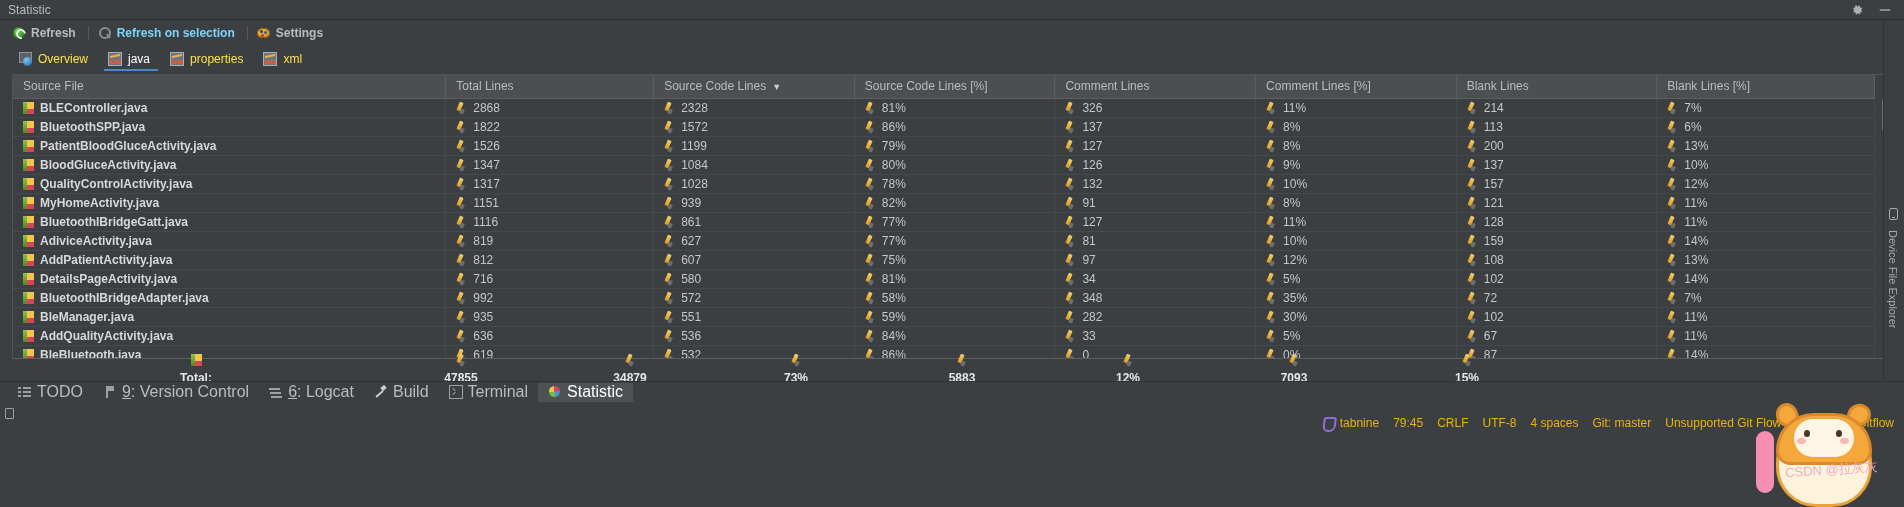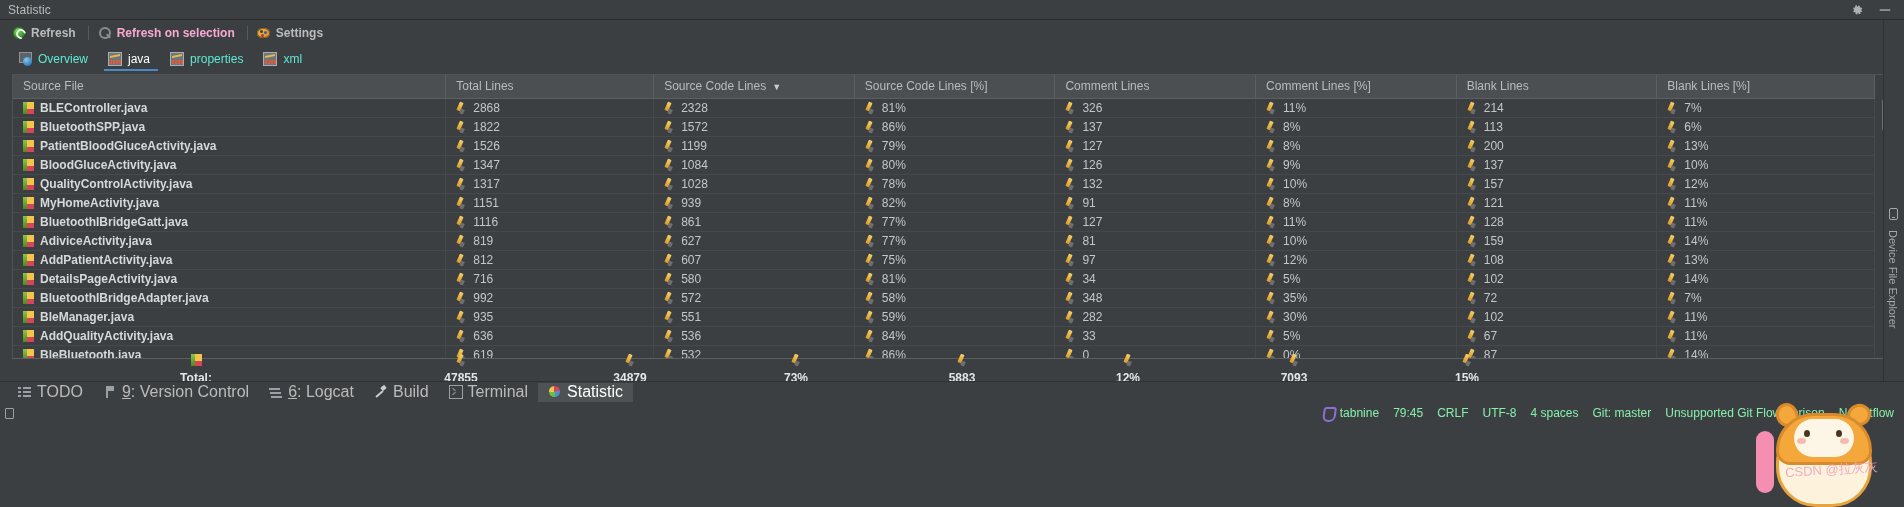--- a/index.html
+++ b/index.html
@@ -33,21 +33,21 @@
     position: absolute; left: 4px; top: 21px; width: 1904px; height: 23px;
     display: flex; align-items: center; padding-left: 5px;
     background: #3c3f41;
     font-weight: bold;
   }
   .tbtn {
     display: flex; align-items: center; gap: 5px;
     font-size: 12px; color: #bbbbbb; padding: 2px 6px 2px 3px; cursor: pointer;
     white-space: nowrap;
   }
-  .tbtn.disabled { color: #f9a8d4; cursor: default; }
+  .tbtn.disabled { color: #7dd3fc; cursor: default; }
   .tsep { width: 1px; height: 14px; background: #565a5c; margin: 0 6px; }
 
   .ic { width: 14px; height: 14px; position: relative; flex: 0 0 14px; }
 
   
   .ic-refresh::before {
     content:""; position:absolute; left:1px; top:1px; width:12px; height:12px;
     border-radius:50%; background: radial-gradient(circle at 35% 30%, #7fd96a, #3a8f2e 70%);
     box-shadow: inset 0 0 0 1px #2d6c23;
   }
@@ -78,21 +78,21 @@
   }
 
   
   .tabs {
     position: absolute; left: 0; top: 44px; width: 1904px; height: 27px;
     display: flex; align-items: flex-end; padding-left: 10px;
     background: #3c3f41;
   }
   .tab {
     display: flex; align-items: center; gap: 6px;
-    font-size: 12px; color: #5eead4; padding: 3px 12px 5px 8px;
+    font-size: 12px; color: #fde047; padding: 3px 12px 5px 8px;
     cursor: pointer; position: relative; white-space: nowrap;
   }
   .tab.active { color: #ffffff; }
   .tab.active::after {
     content:""; position:absolute; left: 4px; right: 4px; bottom: 0; height: 2px;
     background: #4a88c7;
   }
   
   .ic-overview::before{
     content:""; position:absolute; left:1px; top:0px; width:11px; height:9px;
@@ -233,23 +233,23 @@
   .statusline {
     position: absolute; left: 0; top: 0; width: 1904px; height: 22px;
     display: flex; align-items: center;
   }
   .statusline .msg { font-size: 12px; color: #c3c7ca; margin-left: 22px; }
   .statusline .leftglyph {
     position:absolute; left: 5px; top: 6px; width: 9px; height: 11px;
     border: 1px solid #9aa0a4; border-radius: 1px;
   }
   .statusright {
-    position: absolute; right: 0; top: 0; height: 22px;
+    position: absolute; right: 0; top: 10px; height: 22px;
     display: flex; align-items: center; gap: 14px; padding-right: 10px;
-    font-size: 12px; color: #86efac;
+    font-size: 12px; color: #eab308;
   }
   .statusright .si { cursor: pointer; white-space: nowrap; }
   .tabnine { display:flex; align-items:center; gap:5px; }
   .ic-tabnine::before{
     content:""; position:absolute; left:2px; top:1px; width:9px; height:11px;
     border:2px solid #8e6fd6; border-radius: 3px 3px 6px 6px; transform: skewX(-8deg);
   }
 
   
   .rightstrip {

